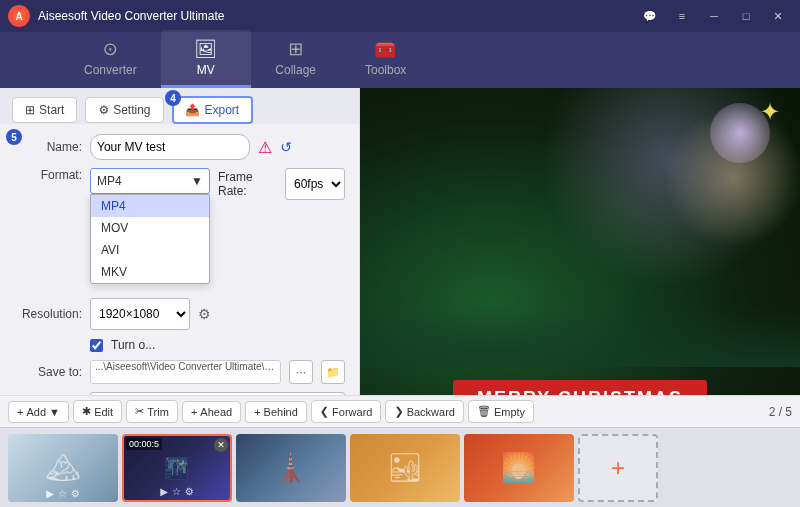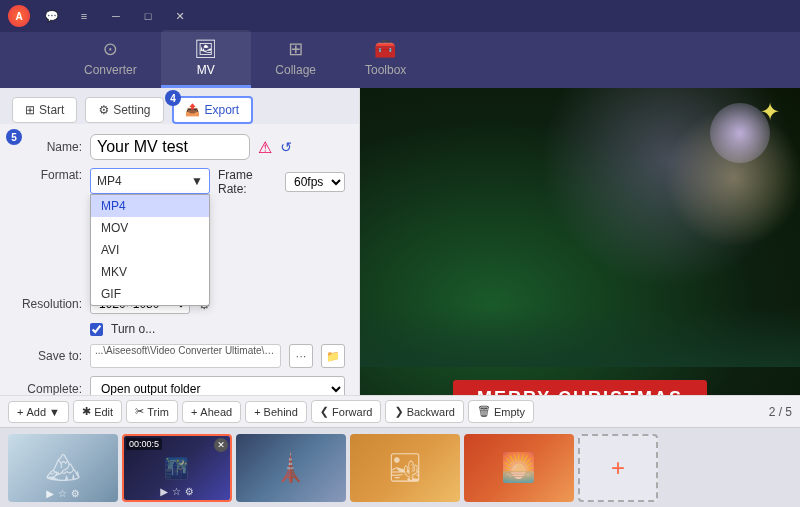--- a/index.html
+++ b/index.html
@@ -115,23 +115,23 @@
       width: 68px;
       text-align: right;
       font-size: 12px;
       color: #444;
       flex-shrink: 0;
     }
     .form-input {
       flex: 1;
       height: 26px;
       border: 1px solid #bbb;
-      border-radius: 6px;
+      border-radius: 11px;
       padding: 0 6px;
-      font-size: 16px;
+      font-size: 12px;
       background: white;
     }
     .badge-5 {
       position: absolute;
       top: 5px; left: 6px;
       background: #3355cc; color: white; font-size: 10px;
       width: 16px; height: 16px; border-radius: 50%;
       display: flex; align-items: center; justify-content: center;
       font-weight: bold;
     }
@@ -172,21 +172,21 @@
       font-size: 12px;
       cursor: pointer;
       color: #333;
     }
     .format-option.selected { background: #d0d8ff; color: #2244cc; }
 
     .framerate-row {
       display: flex; align-items: center; gap: 6px; font-size: 12px;
     }
     .small-select {
-      height: 20px; border: 1px solid #bbb; border-radius: 3px;
+      height: 32px; border: 1px solid #bbb; border-radius: 3px;
       padding: 0 4px; font-size: 12px; background: white; cursor: pointer;
     }
     .gear-icon { font-size: 14px; color: #666; cursor: pointer; }
     .quality-slider {
       -webkit-appearance: none;
       width: 100px; height: 4px;
       background: linear-gradient(to right, #6c8fff 60%, #ccc 60%);
       border-radius: 2px; outline: none;
     }
     .quality-slider::-webkit-slider-thumb {
@@ -387,20 +387,21 @@
     .thumb-desert { background: linear-gradient(135deg, #cc8833, #dd9944, #eebb66); }
     .thumb-sunset { background: linear-gradient(135deg, #cc4422, #dd6633, #ee9955); }
   </style>
 </head>
 <body>
 
 <div class="title-bar">
   <div class="title-bar-logo">
     <span>A</span>
   </div>
+  <span class="title-bar-title">Aiseesoft Video Converter Ultimate</span>
   <div class="title-bar-controls">
     <span>💬</span>
     <span>≡</span>
     <span>─</span>
     <span>□</span>
     <span class="close-btn">✕</span>
   </div>
 </div>
 
 <div class="nav-bar">
@@ -457,21 +458,20 @@
         <div class="format-select-container">
           <div class="format-select-btn">
             <span>MP4</span>
             <span>▼</span>
           </div>
           <div class="format-dropdown">
             <div class="format-option selected">MP4</div>
             <div class="format-option">MOV</div>
             <div class="format-option">AVI</div>
             <div class="format-option">MKV</div>
-            <div class="format-option">GIF</div>
           </div>
         </div>
 
         <div class="framerate-row" style="margin-left: auto;">
           <span>Frame Rate:</span>
           <select class="small-select">
             <option>60fps</option>
             <option>30fps</option>
             <option>24fps</option>
           </select>

